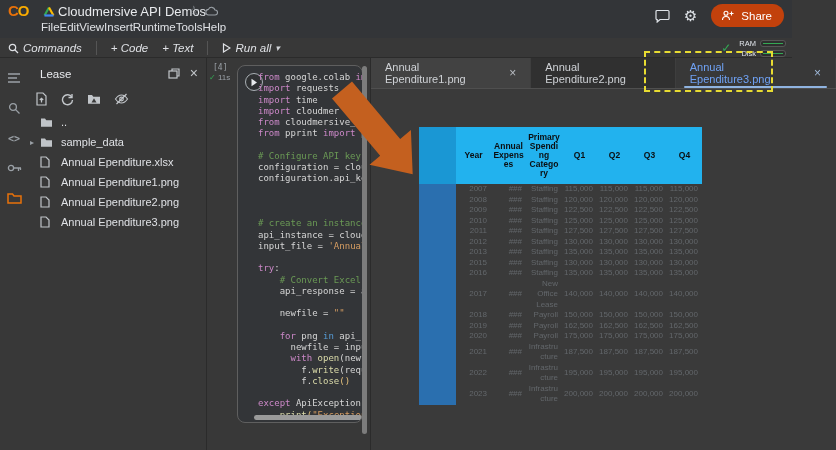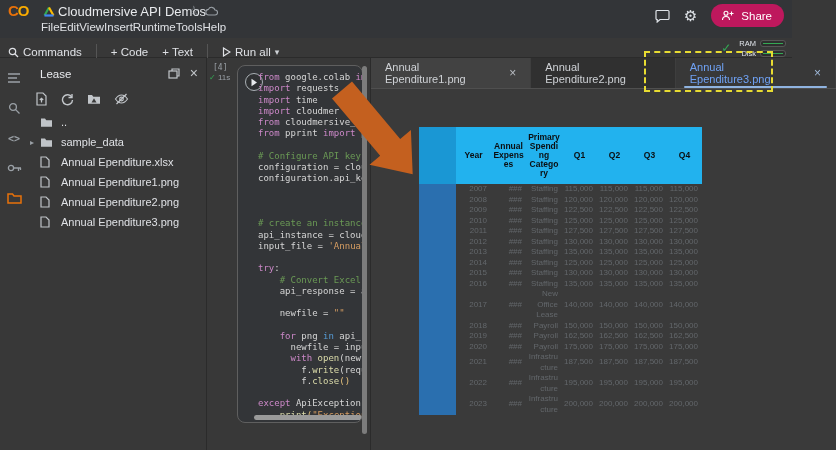--- a/index.html
+++ b/index.html
@@ -11,29 +11,29 @@
   .titlebar{position:absolute;left:0;top:0;width:100%;height:38px;background:#333538;}
   .logo{position:absolute;left:8px;top:2px;font-weight:800;font-size:15px;letter-spacing:-1px;}
   .logo .c1{color:#e8710a}.logo .c2{color:#f9ab00}
   .drive-ico{position:absolute;left:43px;top:6px;}
   .doc-title{position:absolute;left:58px;top:4px;font-size:13px;color:#e8eaed;}
   .star{position:absolute;left:188px;top:3px;color:#9aa0a6;font-size:13px;}
   .cloud{position:absolute;left:205px;top:6px;}
   .menubar{position:absolute;left:41px;top:21px;display:flex;font-size:11.5px;color:#dfe1e5;}
   .menu-item{cursor:default;}
   .hdr-right{position:absolute;right:8px;top:4px;display:flex;align-items:center;gap:14px;}
-  .share-btn{display:flex;align-items:center;gap:6px;background:#be185d;color:#fff;
+  .share-btn{display:flex;align-items:center;gap:6px;background:#c2410c;color:#fff;
     border-radius:12px;height:23px;padding:0 12px 0 10px;font-size:11.5px;}
   .icon-btn{display:flex;align-items:center;justify-content:center;}
   .gear{font-size:15px;color:#dfe3e8;line-height:1;}
 
   
   .toolbar{position:absolute;left:0;top:38px;width:100%;height:20px;background:#383838;
     border-bottom:1px solid #2b2b2b;font-size:11.5px;color:#dfe1e5;}
-  .tb-left{position:absolute;left:8px;top:0;height:20px;display:flex;align-items:flex-end;gap:14px;}
+  .tb-left{position:absolute;left:8px;top:0;height:20px;display:flex;align-items:center;gap:14px;font-style:italic;}
   .tb-sep{width:1px;height:14px;background:#555;}
   .tb-item{display:flex;align-items:center;gap:4px;}
   .caret{font-size:9px;color:#cfd2d6;}
   .gauges{position:absolute;right:6px;top:0;height:20px;display:flex;align-items:center;gap:6px;}
   .gauge-check{color:#34a853;font-size:12px;margin-right:2px;}
   .gauge-rows{display:flex;flex-direction:column;gap:1px;}
   .gauge-row{display:flex;align-items:center;gap:4px;justify-content:flex-end;}
   .gauge-label{font-size:7.5px;color:#dfe3e8;}
   .gauge-bar{width:26px;height:7px;border:1px solid #565656;border-radius:3px;background:#2e2e2e;position:relative;}
   .gauge-bar i{position:absolute;left:2px;right:2px;top:2px;height:1.5px;background:#34a853;display:block;}
@@ -458,30 +458,20 @@
                 <td>2013</td>
                 <td>###</td>
                 <td>Staffing</td>
                 <td>135,000</td>
                 <td>135,000</td>
                 <td>135,000</td>
                 <td>135,000</td>
               </tr>
               <tr>
                 <td class="band"></td>
-                <td>2014</td>
-                <td>###</td>
-                <td>Staffing</td>
-                <td>125,000</td>
-                <td>125,000</td>
-                <td>125,000</td>
-                <td>125,000</td>
-              </tr>
-              <tr>
-                <td class="band"></td>
                 <td>2015</td>
                 <td>###</td>
                 <td>Staffing</td>
                 <td>130,000</td>
                 <td>130,000</td>
                 <td>130,000</td>
                 <td>130,000</td>
               </tr>
               <tr>
                 <td class="band"></td>

